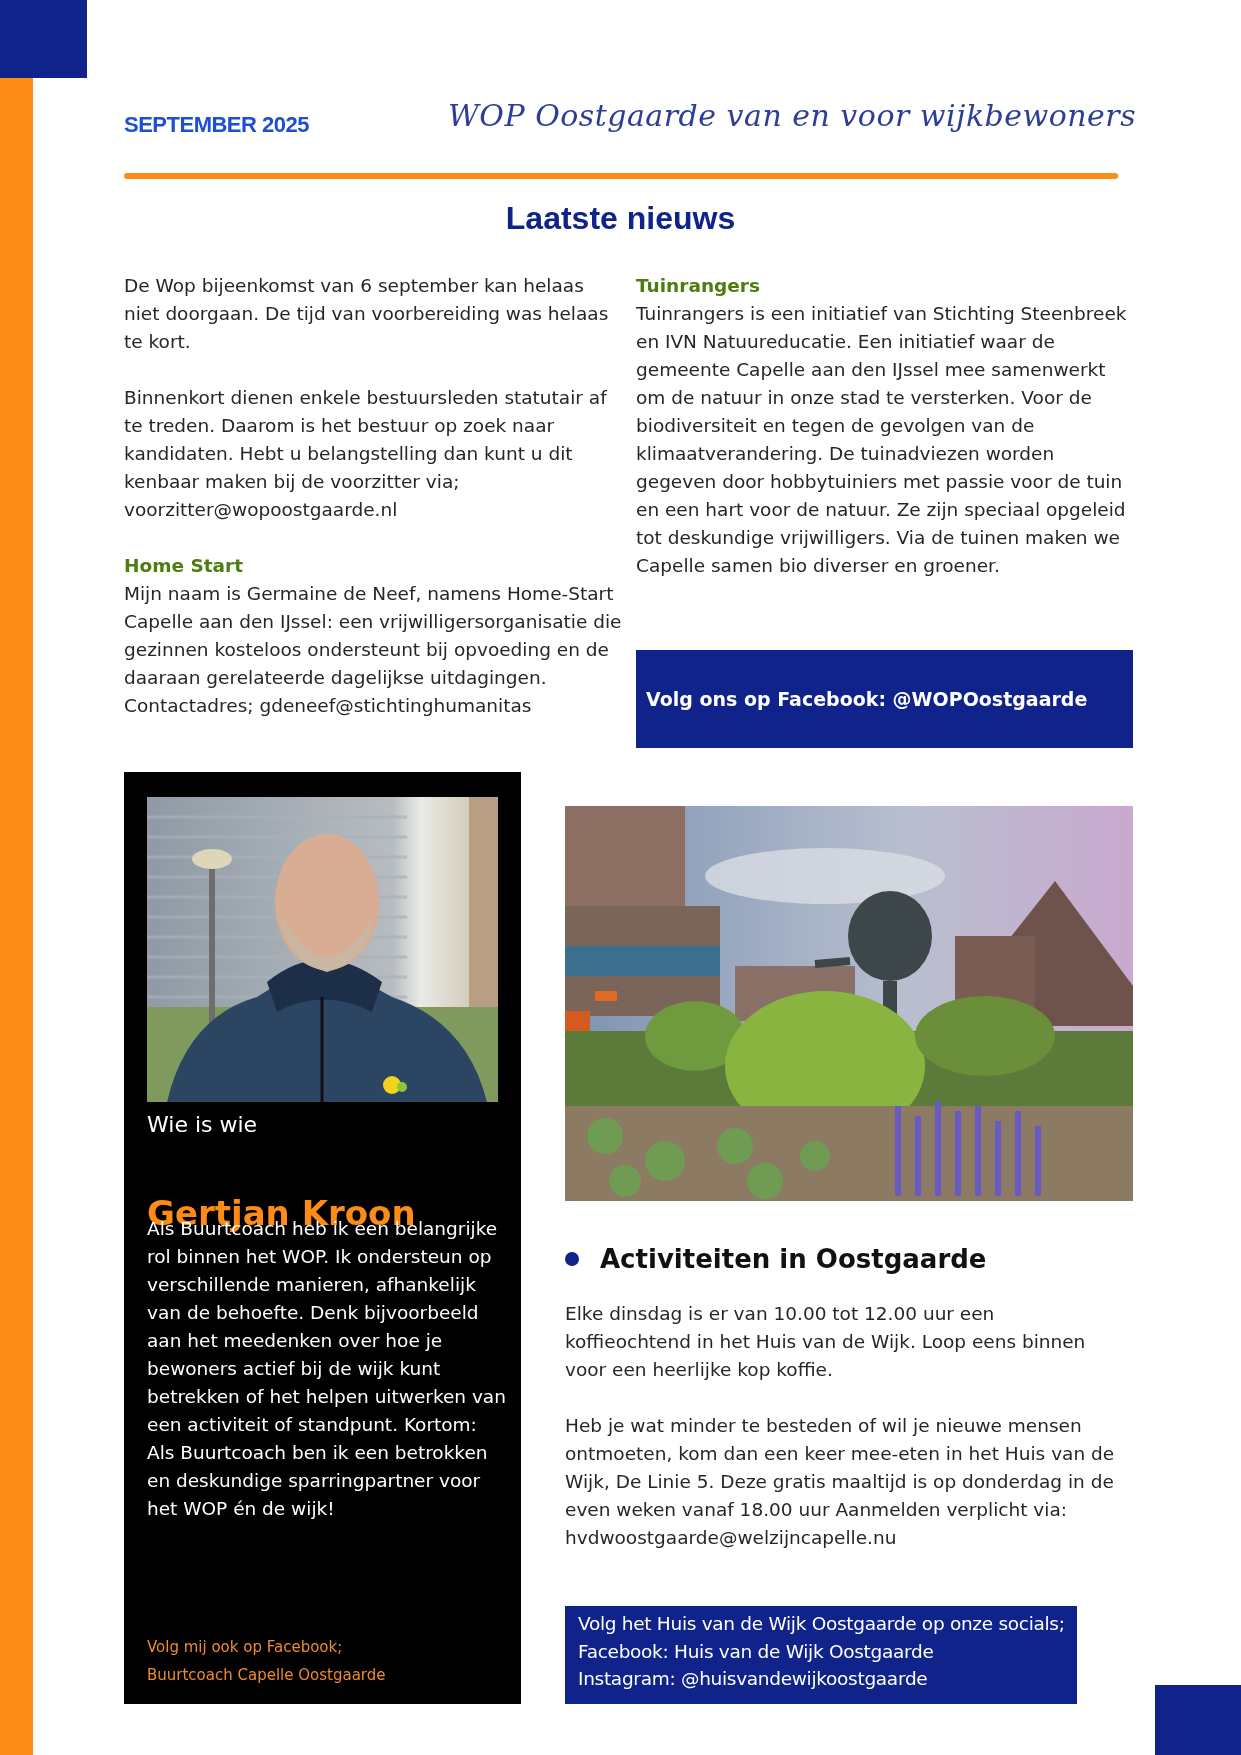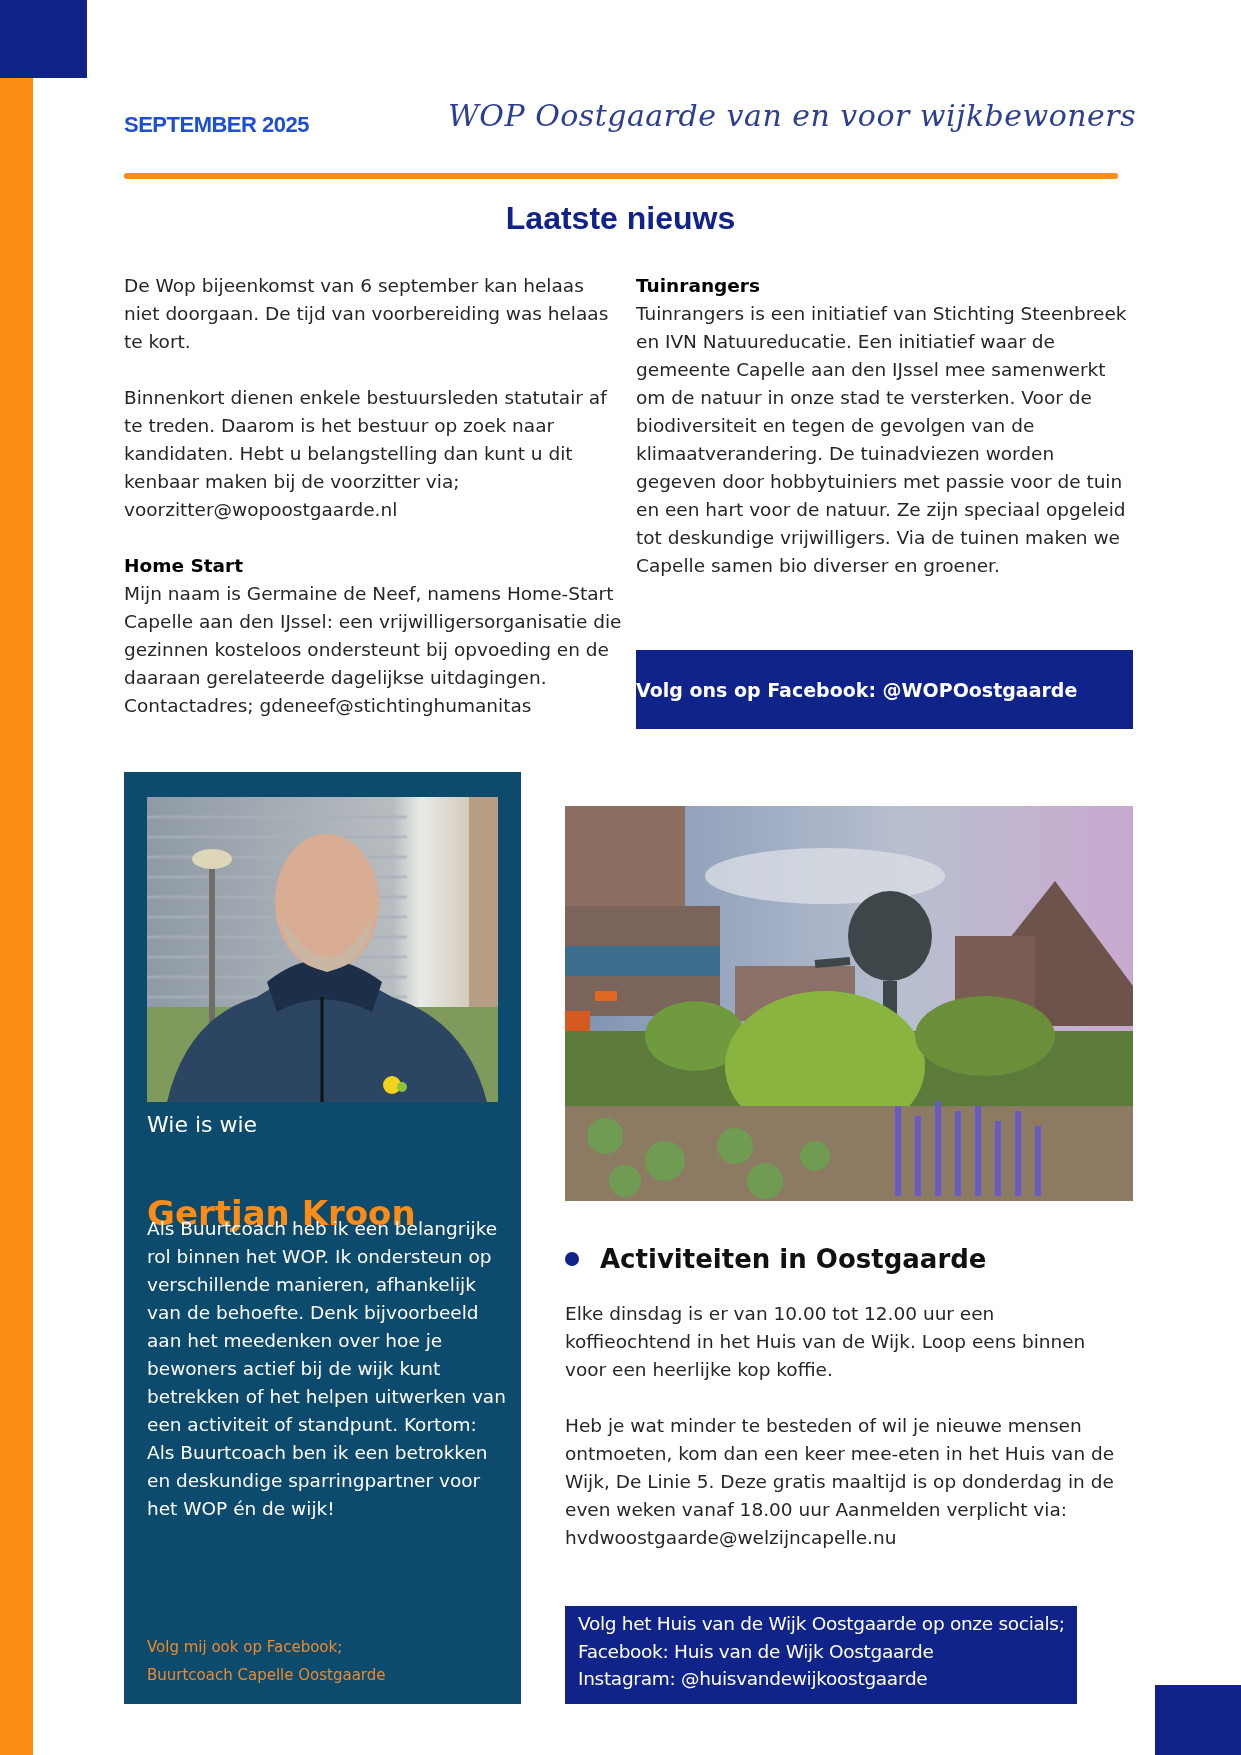--- a/index.html
+++ b/index.html
@@ -11,27 +11,27 @@
   .corner-bottom { position: absolute; left: 1155px; top: 1685px; width: 86px; height: 70px; background: #10238b; }
 
   .date { position: absolute; left: 124px; top: 112px; font-family: "Liberation Sans", sans-serif; font-weight: bold; font-size: 22px; color: #1d4ed8; letter-spacing: -0.5px; }
   .tagline { position: absolute; left: 448px; top: 98px; font-family: "DejaVu Serif", serif; font-style: italic; font-size: 30px; color: #2c3e95; letter-spacing: 0.5px; }
   .rule { position: absolute; left: 124px; top: 173px; width: 994px; height: 6px; border-radius: 3px; background: #fc8c15; }
 
   .page-title { position: absolute; left: 0; top: 200px; width: 1241px; text-align: center; font-family: "Liberation Sans", sans-serif; font-weight: bold; font-size: 32px; color: #10238b; }
 
   .col { position: absolute; font-size: 18.5px; line-height: 28px; color: #262626; }
   .col p { margin-bottom: 28px; }
-  .col .hd { font-weight: bold; color: #000000; }
+  .col .hd { font-weight: bold; color: #4d7c0f; }
   .col-left { left: 124px; top: 272px; width: 500px; }
   .col-right { left: 636px; top: 272px; width: 500px; }
 
-  .fb-banner { position: absolute; left: 636px; top: 650px; width: 497px; height: 79px; background: #10238b; color: #ffffff; font-weight: bold; font-size: 19px; display: flex; align-items: center; }
+  .fb-banner { position: absolute; left: 636px; top: 650px; width: 497px; height: 98px; background: #10238b; color: #ffffff; font-weight: bold; font-size: 19px; display: flex; align-items: center; padding-left: 10px; }
 
-  .profile-card { position: absolute; left: 124px; top: 772px; width: 397px; height: 932px; background: #0c4a6e; }
+  .profile-card { position: absolute; left: 124px; top: 772px; width: 397px; height: 932px; background: #000000; }
   .profile-photo { position: absolute; left: 23px; top: 25px; width: 351px; height: 305px; overflow: hidden; }
   .profile-label { position: absolute; left: 23px; top: 340px; color: #ffffff; font-size: 22px; }
   .profile-name { position: absolute; left: 23px; top: 384px; color: #fc8c15; font-weight: bold; font-size: 34px; margin-top: 37px; }
   .profile-bio { position: absolute; left: 23px; top: 443px; width: 360px; color: #ffffff; font-size: 18.5px; line-height: 28px; }
   .profile-follow { position: absolute; left: 23px; top: 861px; width: 360px; color: #f08a2b; font-size: 15px; line-height: 28px; }
 
   .street-photo { position: absolute; left: 565px; top: 806px; width: 568px; height: 395px; overflow: hidden; }
 
   .act-heading { position: absolute; left: 565px; top: 1244px; display: flex; align-items: center; }
   .bullet { width: 14px; height: 14px; border-radius: 50%; background: #10238b; margin-right: 21px; }

